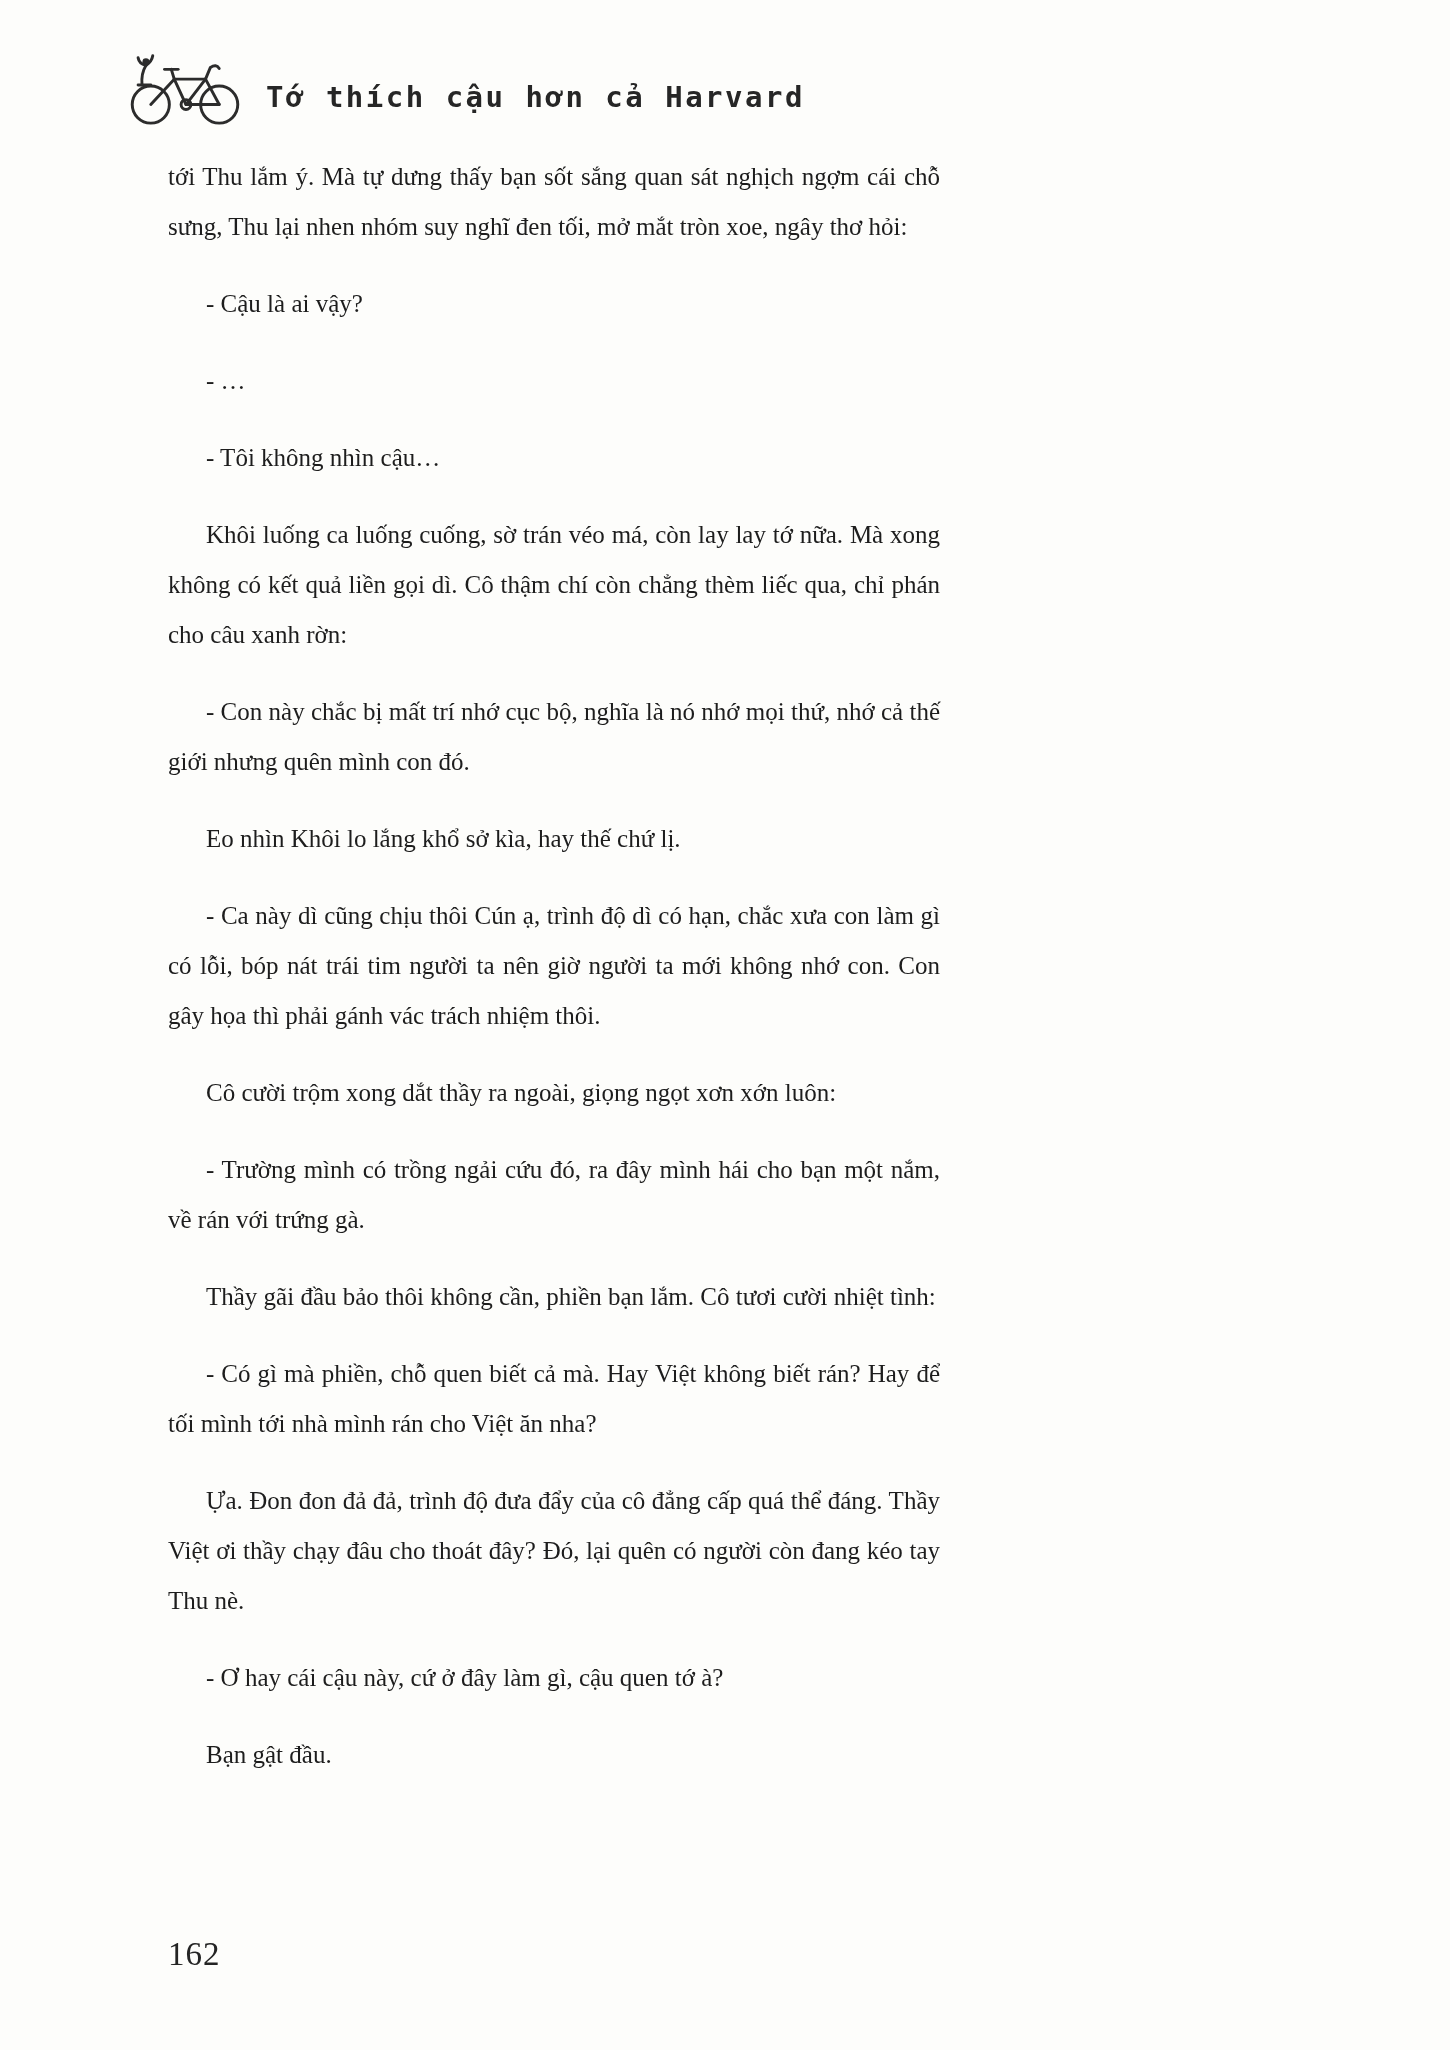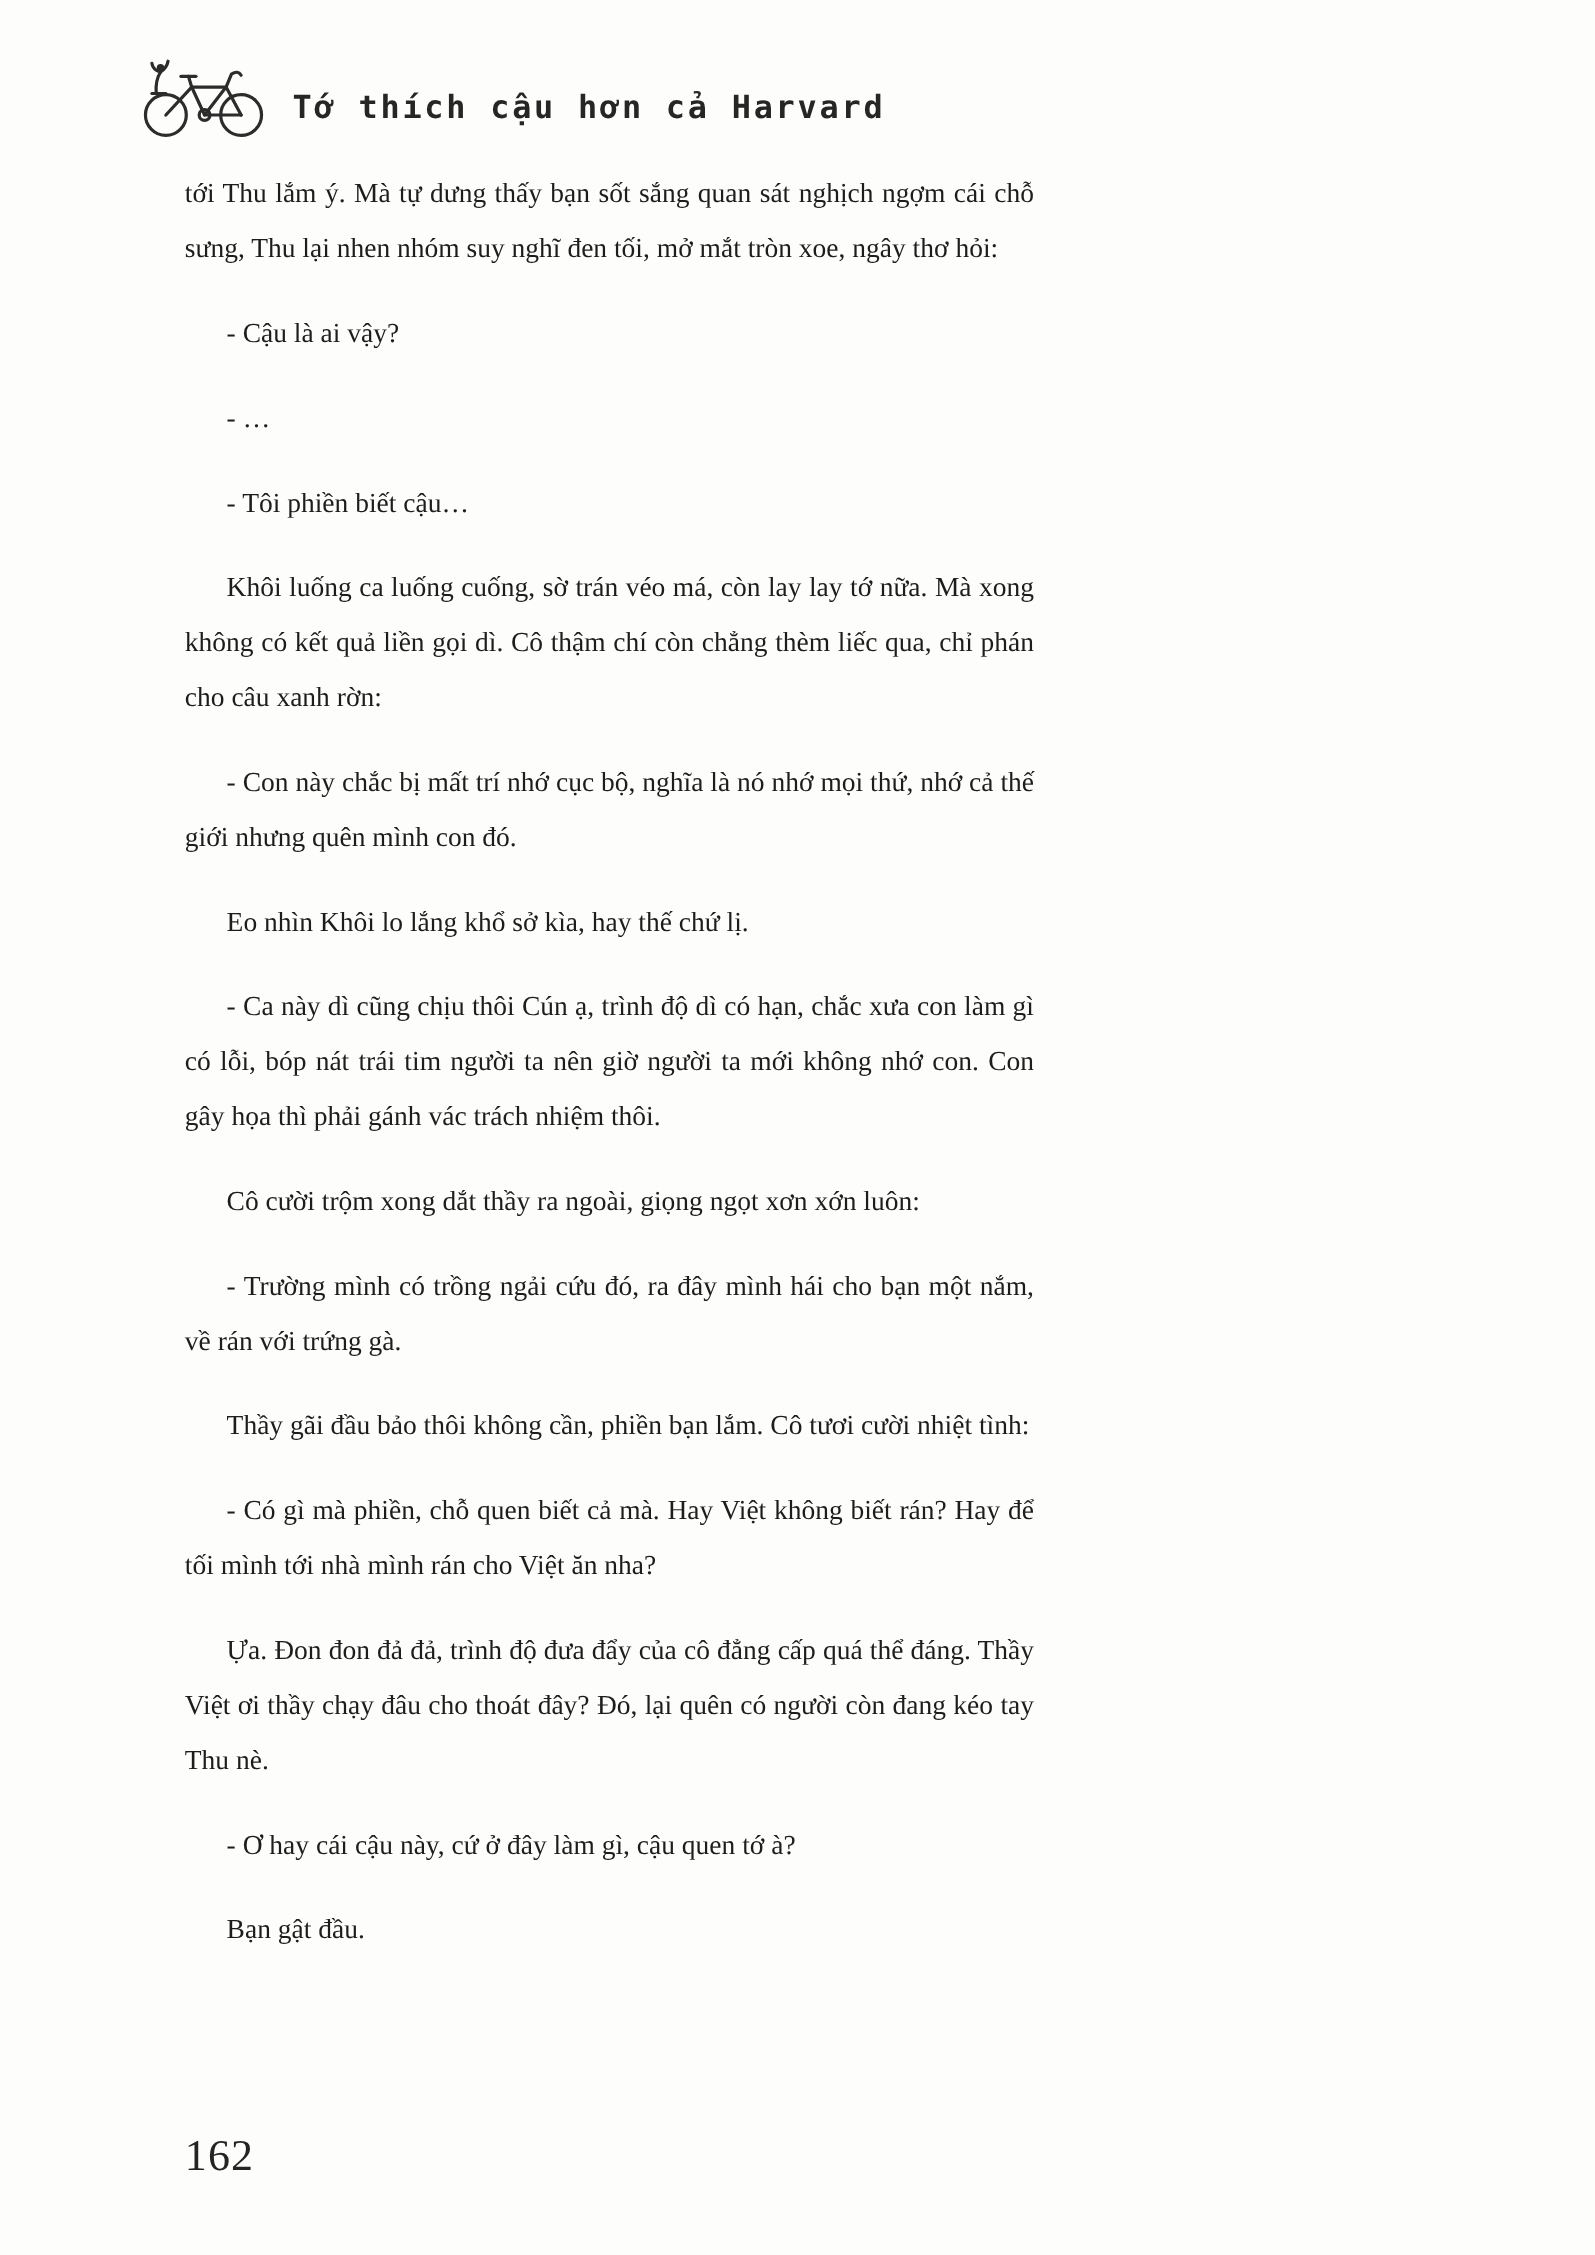--- a/index.html
+++ b/index.html
@@ -58,21 +58,21 @@
     text-indent: 38px;
     margin-top: 27px;
   }
   .content p.no-indent {
     text-indent: 0;
   }
   .pagenum {
     position: absolute;
     left: 168px;
     top: 1936px;
-    font-size: 40px;
+    font-size: 33px;
     color: #242424;
     letter-spacing: 1px;
     text-align: center;
   }
 </style>
 </head>
 <body>
 
 <div class="page">
 
@@ -105,21 +105,21 @@
         </g>
       </svg>
     </div>
     <div class="title">Tớ thích cậu hơn cả Harvard</div>
   </div>
 
   <div class="content">
       <p class="no-indent">tới Thu lắm ý. Mà tự dưng thấy bạn sốt sắng quan sát nghịch ngợm cái chỗ sưng, Thu lại nhen nhóm suy nghĩ đen tối, mở mắt tròn xoe, ngây thơ hỏi:</p>
       <p class="indent">- Cậu là ai vậy?</p>
       <p class="indent">- …</p>
-      <p class="indent">- Tôi phiền biết cậu…</p>
+      <p class="indent">- Tôi không nhìn cậu…</p>
       <p class="indent">Khôi luống ca luống cuống, sờ trán véo má, còn lay lay tớ nữa. Mà xong không có kết quả liền gọi dì. Cô thậm chí còn chẳng thèm liếc qua, chỉ phán cho câu xanh rờn:</p>
       <p class="indent">- Con này chắc bị mất trí nhớ cục bộ, nghĩa là nó nhớ mọi thứ, nhớ cả thế giới nhưng quên mình con đó.</p>
       <p class="indent">Eo nhìn Khôi lo lắng khổ sở kìa, hay thế chứ lị.</p>
       <p class="indent">- Ca này dì cũng chịu thôi Cún ạ, trình độ dì có hạn, chắc xưa con làm gì có lỗi, bóp nát trái tim người ta nên giờ người ta mới không nhớ con. Con gây họa thì phải gánh vác trách nhiệm thôi.</p>
       <p class="indent">Cô cười trộm xong dắt thầy ra ngoài, giọng ngọt xơn xớn luôn:</p>
       <p class="indent">- Trường mình có trồng ngải cứu đó, ra đây mình hái cho bạn một nắm, về rán với trứng gà.</p>
       <p class="indent">Thầy gãi đầu bảo thôi không cần, phiền bạn lắm. Cô tươi cười nhiệt tình:</p>
       <p class="indent">- Có gì mà phiền, chỗ quen biết cả mà. Hay Việt không biết rán? Hay để tối mình tới nhà mình rán cho Việt ăn nha?</p>
       <p class="indent">Ựa. Đon đon đả đả, trình độ đưa đẩy của cô đẳng cấp quá thể đáng. Thầy Việt ơi thầy chạy đâu cho thoát đây? Đó, lại quên có người còn đang kéo tay Thu nè.</p>
       <p class="indent">- Ơ hay cái cậu này, cứ ở đây làm gì, cậu quen tớ à?</p>

